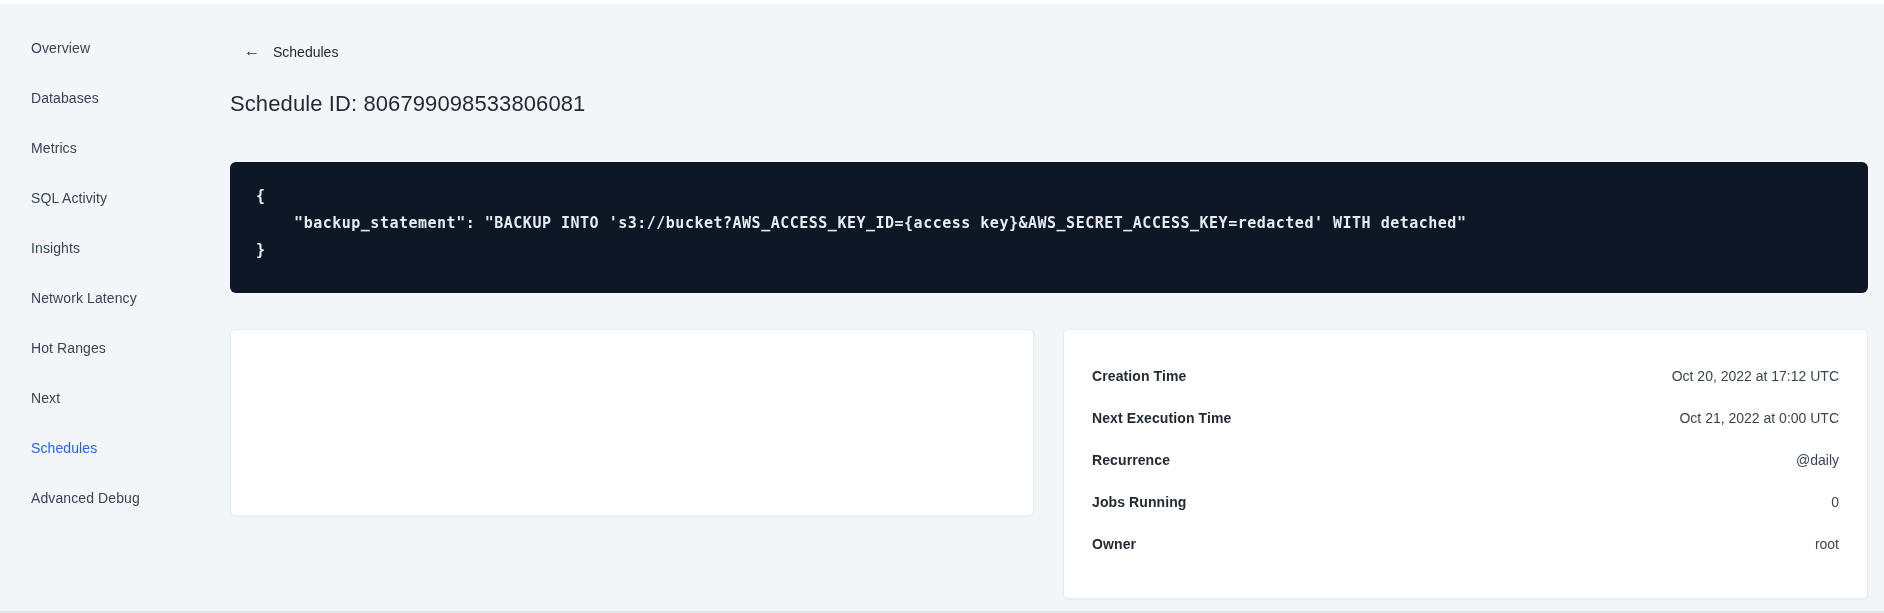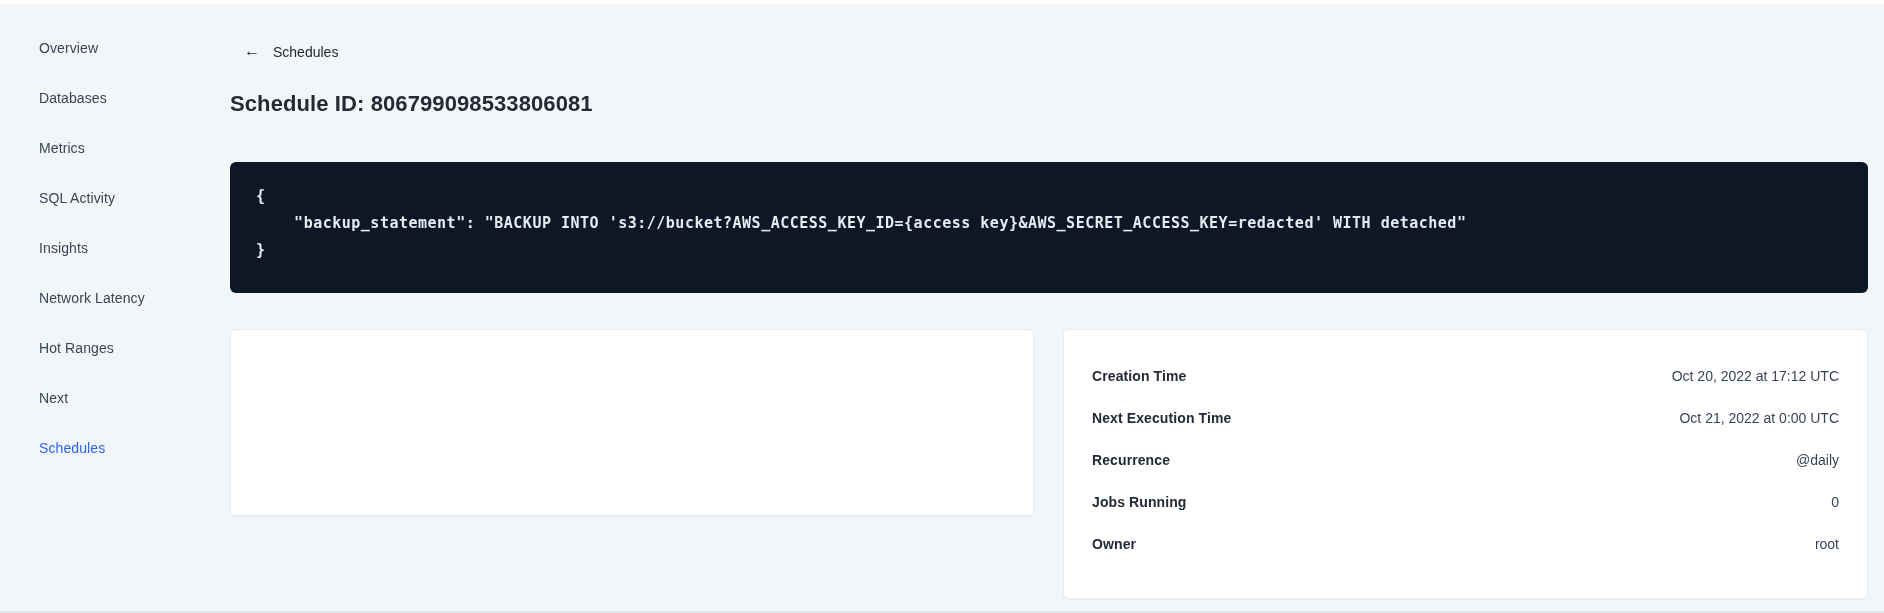--- a/index.html
+++ b/index.html
@@ -14,21 +14,21 @@
     position: absolute; top: 0; left: 0; right: 0; height: 4px;
     background: #ffffff;
   }
   .bottom-strip {
     position: absolute; bottom: 0; left: 0; right: 0; height: 2px;
     background: #dfe5ec;
   }
 
   
   .sidebar {
-    position: absolute; left: 8px; top: 4px; width: 230px;
+    position: absolute; left: 0; top: 4px; width: 230px;
     padding-top: 19px;
   }
   .nav-item {
     height: 50px;
     display: flex; align-items: center;
     padding-left: 31px;
     font-size: 14px;
     color: #394455;
     cursor: pointer;
     letter-spacing: 0.1px;
@@ -51,21 +51,21 @@
   .back-link .arrow {
     font-size: 16px;
     margin-right: 13px;
     line-height: 1;
     position: relative; top: -1px;
   }
   .page-title {
     margin-top: 26px;
     font-size: 22px;
     line-height: 33px;
-    font-weight: 700;
+    font-weight: 400;
     color: #242a35;
     letter-spacing: 0.1px;
   }
   .code-block {
     margin-top: 42px;
     height: 131px;
     border-radius: 6px;
     padding: 21px 26px;
     overflow: hidden;
   }
@@ -120,20 +120,21 @@
 <nav class="sidebar">
   <div class="nav-item">Overview</div>
   <div class="nav-item">Databases</div>
   <div class="nav-item">Metrics</div>
   <div class="nav-item">SQL Activity</div>
   <div class="nav-item">Insights</div>
   <div class="nav-item">Network Latency</div>
   <div class="nav-item">Hot Ranges</div>
   <div class="nav-item">Next</div>
   <div class="nav-item active" style="color: rgb(41, 98, 245);">Schedules</div>
+  <div class="nav-item">Advanced Debug</div>
 </nav>
 
 <main class="main">
 
   <div class="back-link">
     <span class="arrow">←</span>
     <span>Schedules</span>
   </div>
 
   <h1 class="page-title">Schedule ID: 806799098533806081</h1>

